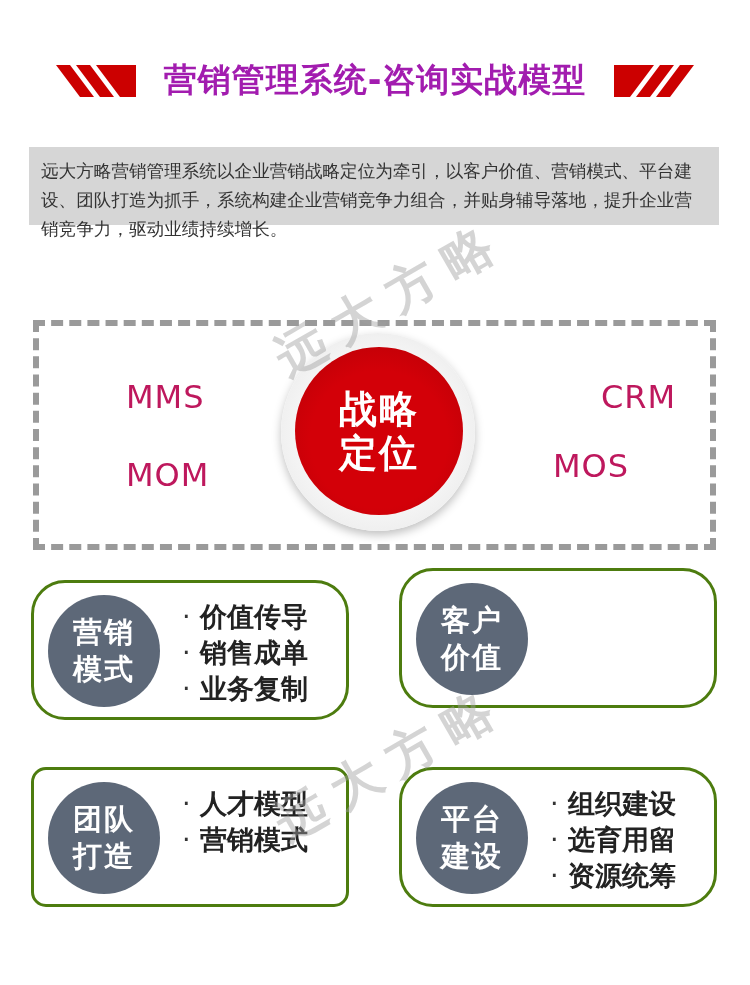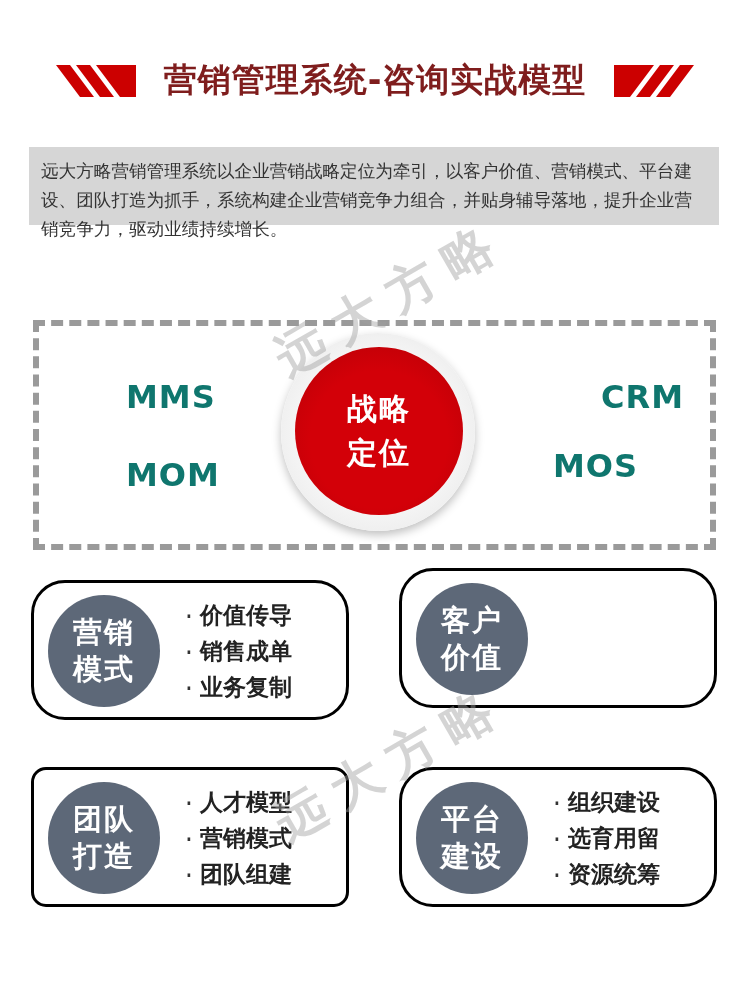--- a/index.html
+++ b/index.html
@@ -4,46 +4,46 @@
 <style>
   * { box-sizing: border-box; margin: 0; padding: 0; }
   html, body { width: 750px; height: 985px; background: #ffffff; overflow: hidden; }
   body { position: relative; font-family: "DejaVu Sans", "Liberation Sans", sans-serif; }
 
   .header { position: absolute; left: 0; top: 55px; width: 750px; height: 50px; }
   .stripe { position: absolute; top: 10px; width: 80px; height: 32px; }
   .stripe.left { left: 56px; }
   .stripe.right { left: 614px; }
   .title { position: absolute; left: 150px; width: 450px; top: 2px; text-align: center;
-    font-size: 33px; font-weight: bold; color: #7f1d1d; letter-spacing: 1px; line-height: 46px; }
+    font-size: 33px; font-weight: bold; color: #a21caf; letter-spacing: 1px; line-height: 46px; }
 
   .intro { position: absolute; left: 29px; top: 147px; width: 690px; height: 78px;
     background: #d6d6d6; padding: 10px 12px; }
   .intro p { font-size: 17.6px; line-height: 29px; color: #333; }
 
   .watermark { position: absolute; color: rgba(160,160,160,0.45); font-size: 50px; font-weight: bold;
     letter-spacing: 14px; transform: rotate(-30deg); white-space: nowrap; pointer-events: none; z-index: 5; }
 
   .strategy-box { position: absolute; left: 33px; top: 320px; width: 683px; height: 230px;
     border: 6px dashed #9a9a9a; }
-  .abbr { position: absolute; font-size: 32px; font-weight: bold; color: #0f766e; letter-spacing: 1px; }
+  .abbr { position: absolute; font-size: 32px; font-weight: normal; color: #be185d; letter-spacing: 1px; }
   .core-outer { position: absolute; left: 281px; top: 333px; width: 194px; height: 198px; border-radius: 50%;
     background: radial-gradient(circle at 50% 50%, #f4f4f4 60%, #e4e4e4 100%);
     box-shadow: 0 4px 10px rgba(0,0,0,0.25); }
   .core-inner { position: absolute; left: 14px; top: 14px; width: 168px; height: 168px; border-radius: 50%;
     background: radial-gradient(circle at 50% 55%, #d30008 55%, #b50006 100%);
     display: flex; flex-direction: column; align-items: center; justify-content: center; }
-  .core-inner span { color: #fff; font-size: 30px; font-weight: bold; line-height: 44px; letter-spacing: 2px; }
+  .core-inner span { color: #fff; font-size: 38px; font-weight: bold; line-height: 44px; letter-spacing: 2px; }
 
-  .card { position: absolute; width: 318px; height: 140px; border: 3px solid #000000; border-radius: 34px; background: #fff; }
+  .card { position: absolute; width: 318px; height: 140px; border: 3px solid #4d7c0f; border-radius: 34px; background: #fff; }
   .badge { position: absolute; left: 14px; top: 12px; width: 112px; height: 112px; border-radius: 50%;
     background: #5d6878; display: flex; flex-direction: column; align-items: center; justify-content: center; }
   .badge span { color: #fff; font-size: 29px; font-weight: bold; line-height: 37px; letter-spacing: 2px; }
   .points { position: absolute; left: 148px; top: 16px; }
-  .point { font-size: 23px; font-weight: bold; color: #222; line-height: 36px; white-space: nowrap; font-family: Liberation Mono, monospace; }
+  .point { font-size: 27px; font-weight: bold; color: #222; line-height: 36px; white-space: nowrap; }
   .point .dot { display: inline-block; width: 18px; font-weight: normal; color: #333; }
 </style>
 </head>
 <body>
 
 <div class="header">
   <svg class="stripe left" viewBox="0 0 80 32">
     <polygon points="0,0 14,0 38,32 24,32" fill="#cc0000"></polygon>
     <polygon points="20,0 34,0 58,32 44,32" fill="#cc0000"></polygon>
     <polygon points="40,0 80,0 80,32 64,32" fill="#cc0000"></polygon>
@@ -96,21 +96,20 @@
 </div>
 
 <div class="card" style="left:31px; top:767px;border-radius:15px;">
   <div class="badge">
     <span>团队</span>
     <span>打造</span>
   </div>
   <div class="points">
     <div class="point"><span class="dot">·</span><span>人才模型</span></div>
     <div class="point"><span class="dot">·</span><span>营销模式</span></div>
-    <div class="point"><span class="dot">·</span><span>团队组建</span></div>
   </div>
 </div>
 
 <div class="card" style="left:399px; top:767px;">
   <div class="badge">
     <span>平台</span>
     <span>建设</span>
   </div>
   <div class="points">
     <div class="point"><span class="dot">·</span><span>组织建设</span></div>

